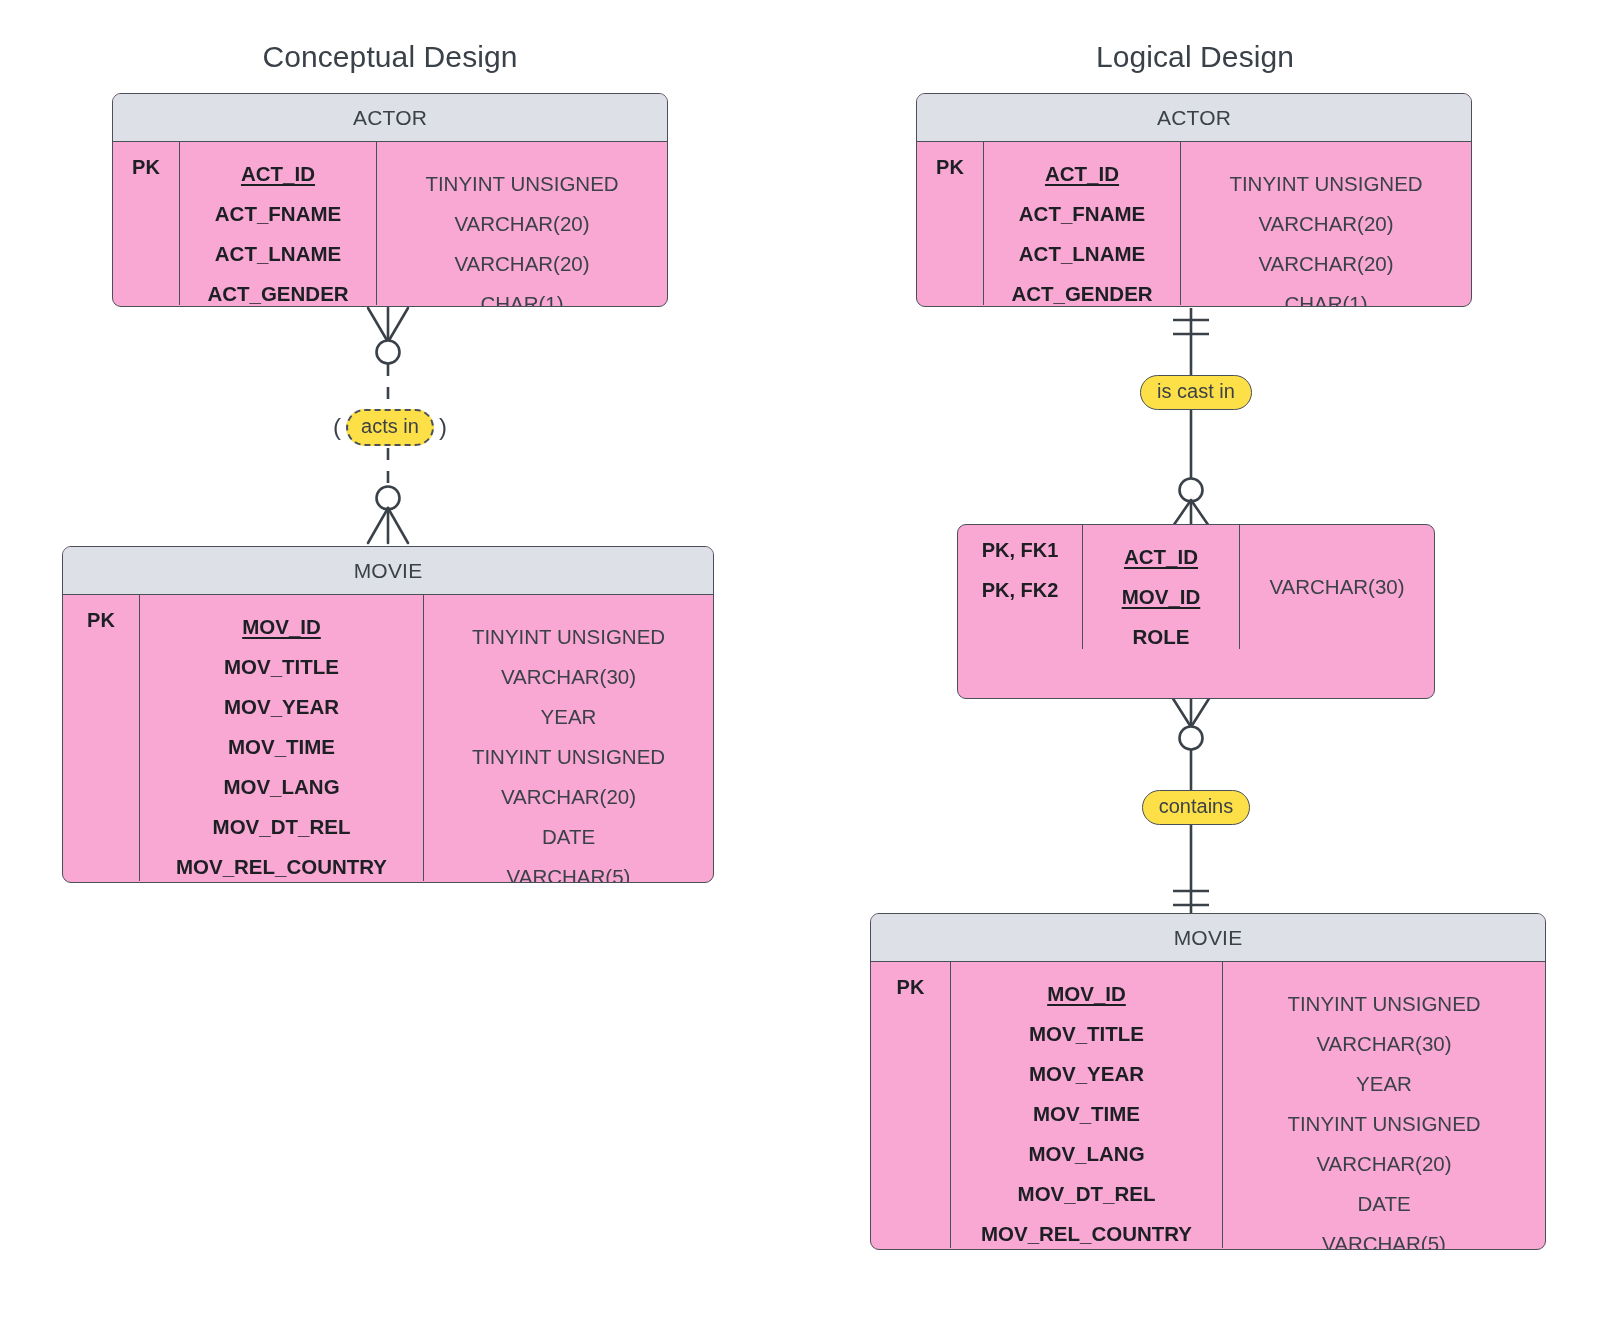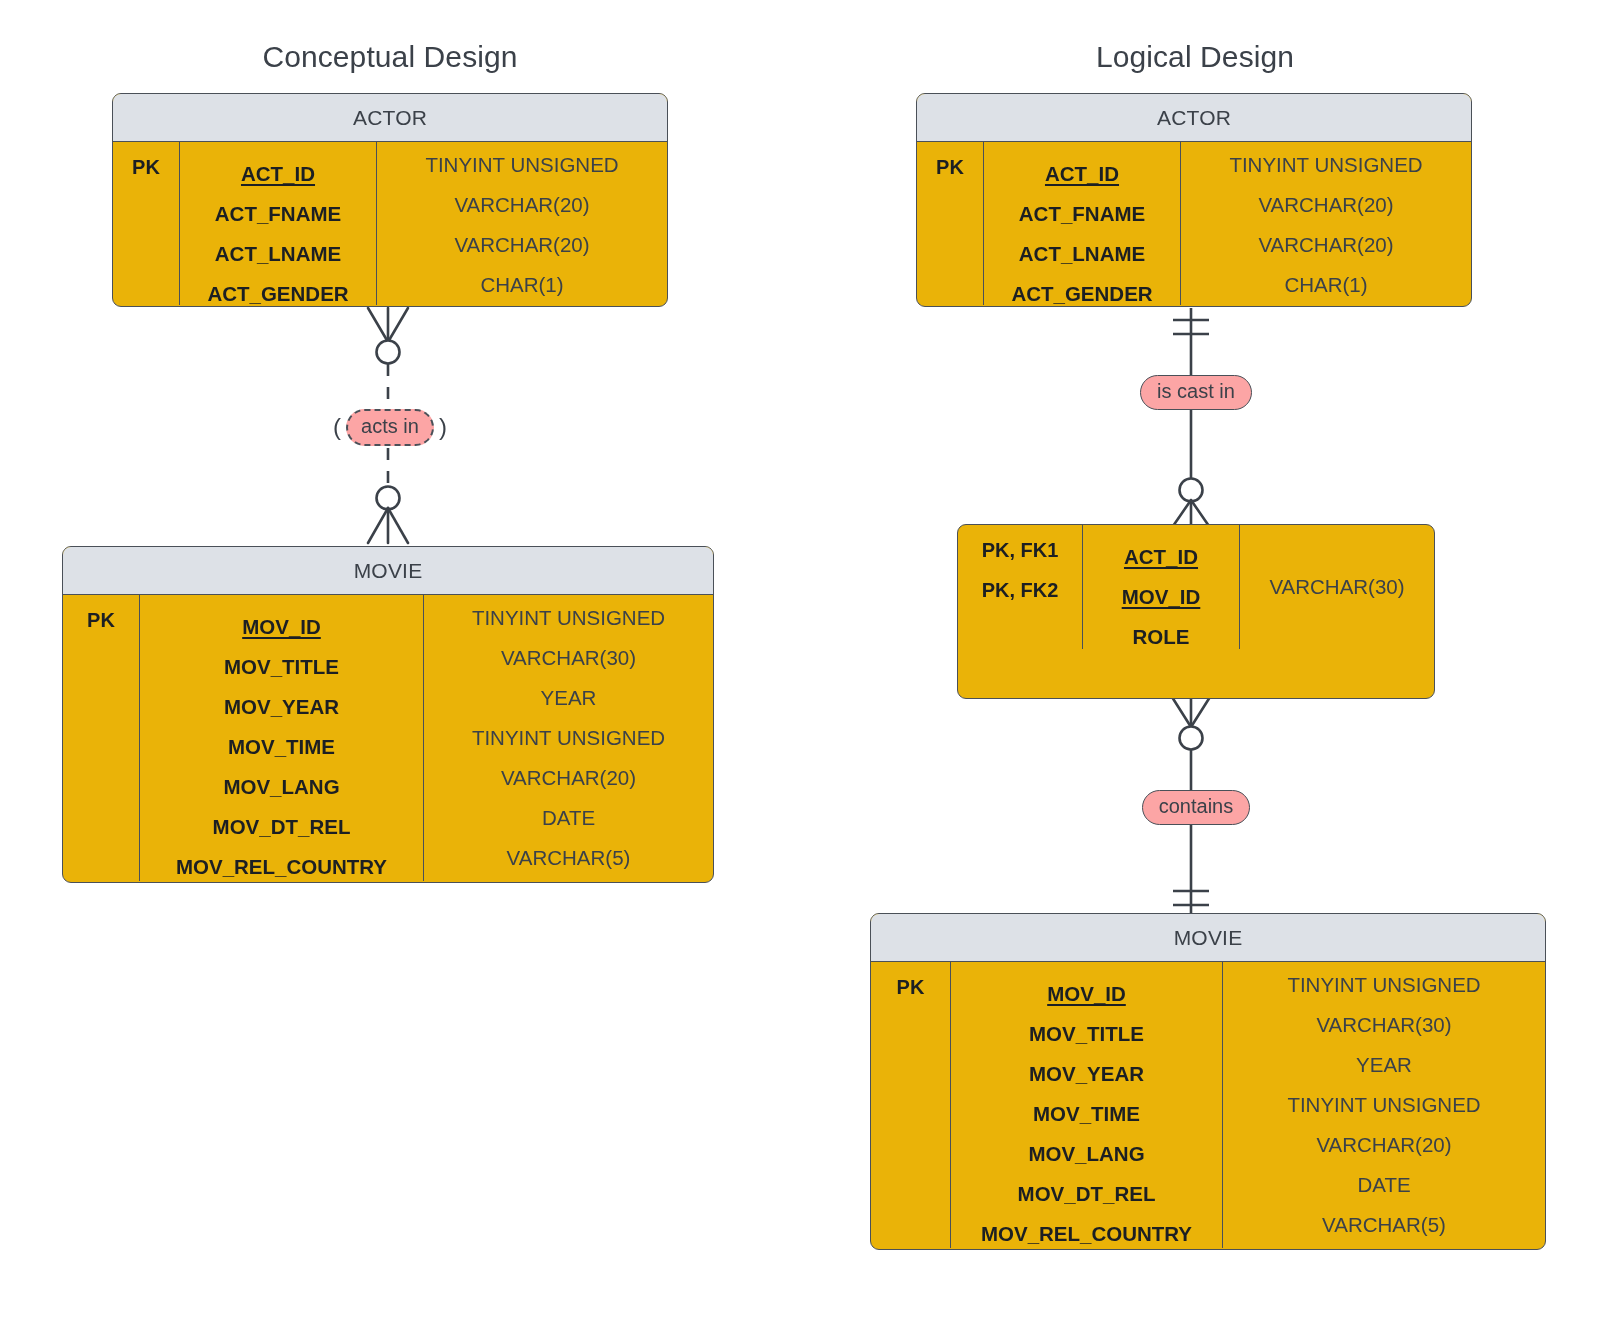--- a/index.html
+++ b/index.html
@@ -22,21 +22,21 @@
     white-space:nowrap;
     letter-spacing:0.1px;
   }
 
   
   .entity{
     position:absolute;
     box-sizing:border-box;
     border:1.6px solid #4a5058;
     border-radius:9px;
-    background:#eab308;
+    background:#f9a8d4;
     overflow:hidden;
     z-index:3;
   }
   .entity-header{
     height:47px;
     background:#dde1e7;
     border-bottom:1.6px solid #4a5058;
     display:flex;
     align-items:center;
     justify-content:center;
@@ -61,21 +61,21 @@
     border-right:1.4px solid #4a5058;
     display:flex;
     flex-direction:column;
     padding-top:12px;
     flex:0 0 auto;
   }
   .col-type{
     box-sizing:border-box;
     display:flex;
     flex-direction:column;
-    padding-top:3px;
+    padding-top:22px;
     flex:1 1 auto;
   }
   .col-type.centered{
     justify-content:center;
     padding-top:0;
   }
   .cell{
     height:40px;
     line-height:40px;
     text-align:center;
@@ -98,21 +98,21 @@
     z-index:4;
     display:flex;
     align-items:center;
     justify-content:center;
     white-space:nowrap;
   }
   .rel-pill{
     box-sizing:border-box;
     border:1.5px solid #4a5058;
     border-radius:999px;
-    background:#fca5a5;
+    background:#fde047;
     padding:5px 16px 7px 16px;
     font-size:20px;
     color:#3b4149;
     line-height:1.05;
   }
   .rel-pill.dashed{
     border-style:dashed;
     border-width:2px;
     padding:5px 13px 7px 13px;
   }

